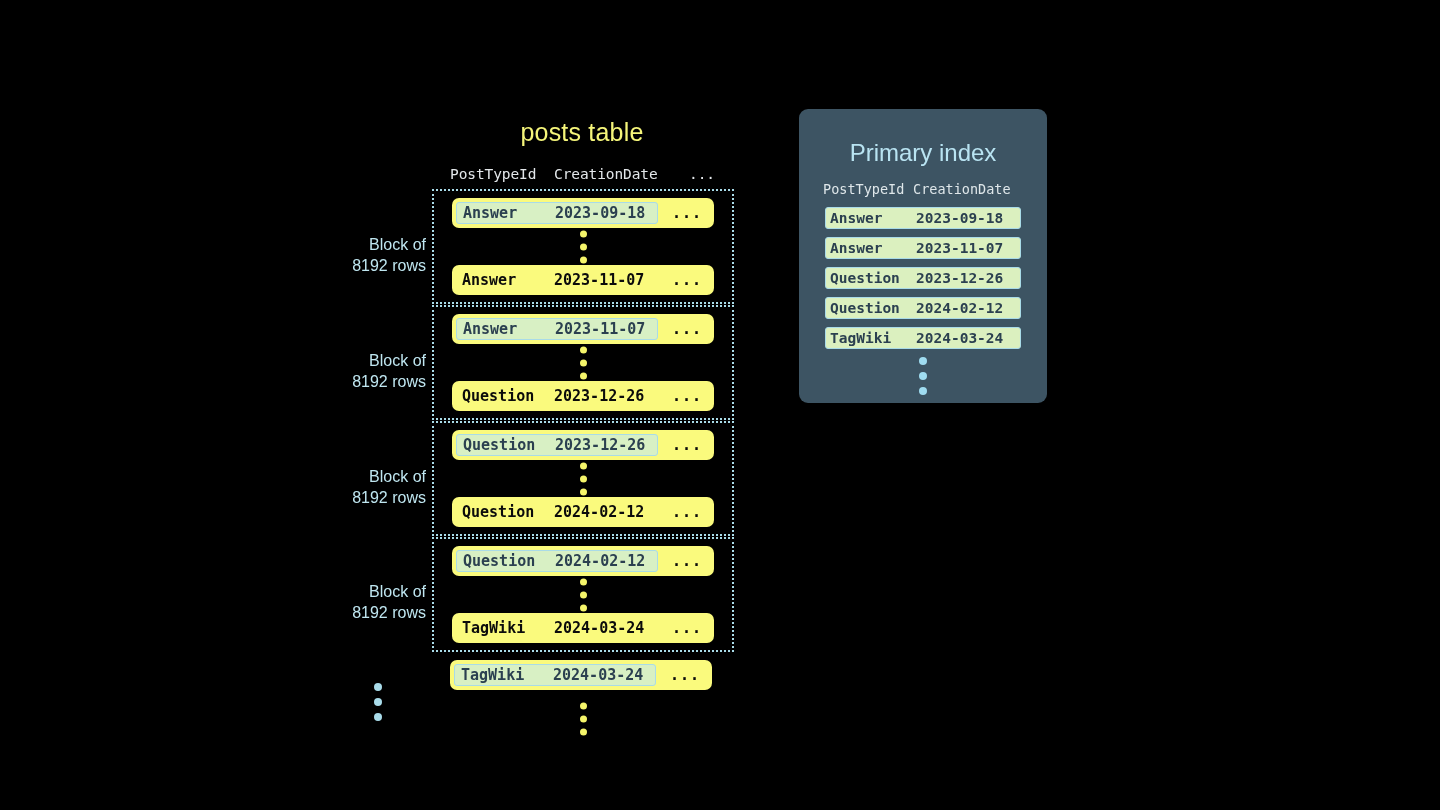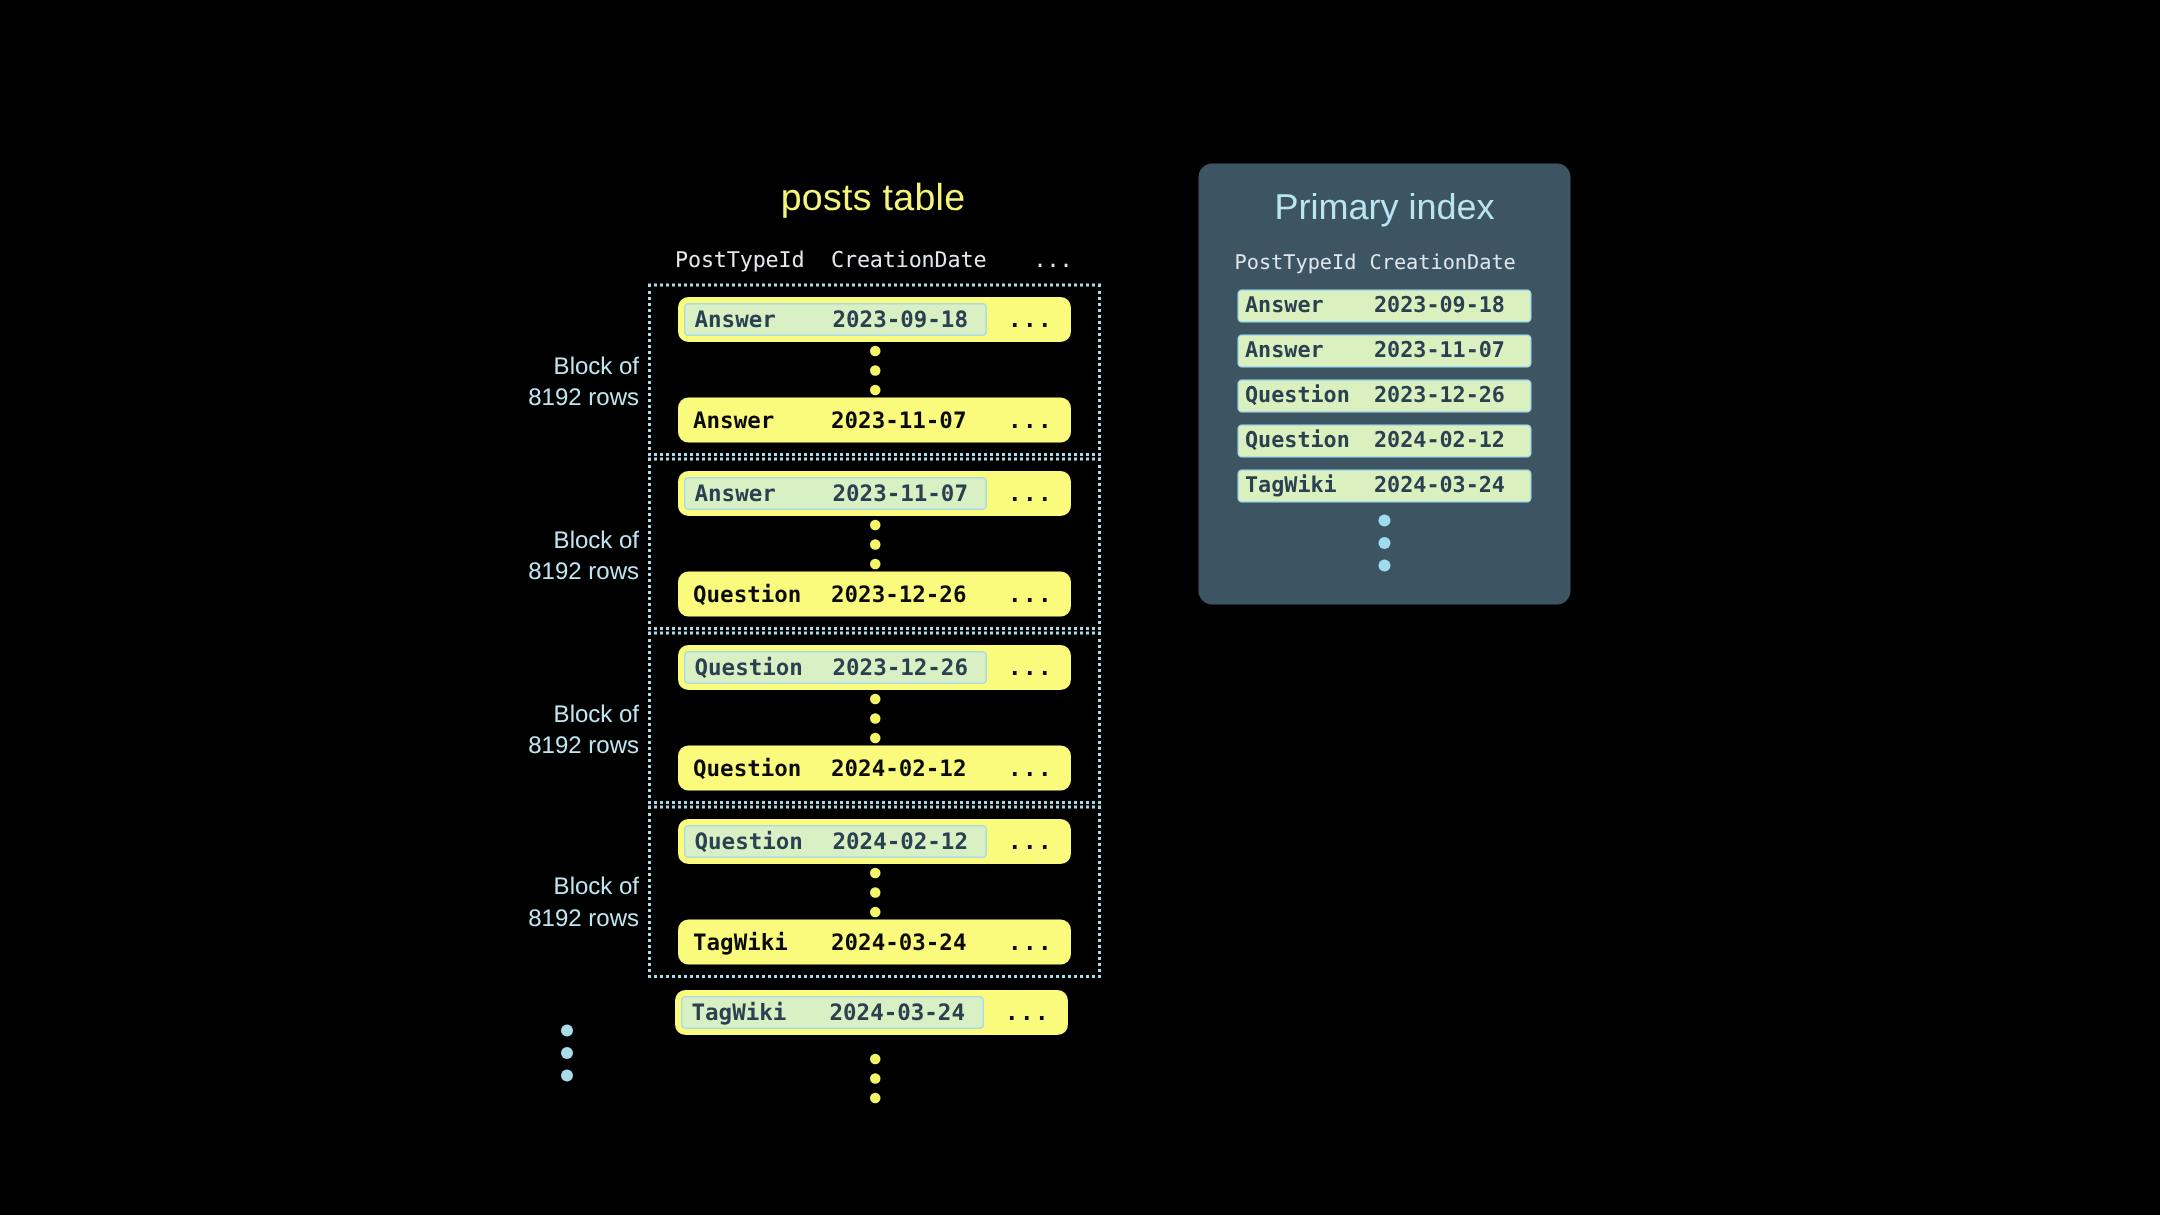--- a/index.html
+++ b/index.html
@@ -175,21 +175,21 @@
     position: absolute;
     left: 799px;
     top: 109px;
     width: 248px;
     height: 294px;
     background: #3d5463;
     border-radius: 9px;
     box-sizing: border-box;
   }
   .idx-title {
-    margin-top: 16px;
+    margin-top: 30px;
     text-align: center;
     font-family: "Liberation Sans", sans-serif;
     font-size: 24px;
     color: #b9e4f2;
   }
   .idx-headers {
     margin: 14px auto 0 auto;
     width: 200px;
     display: flex;
     font-family: "DejaVu Sans Mono", monospace;

